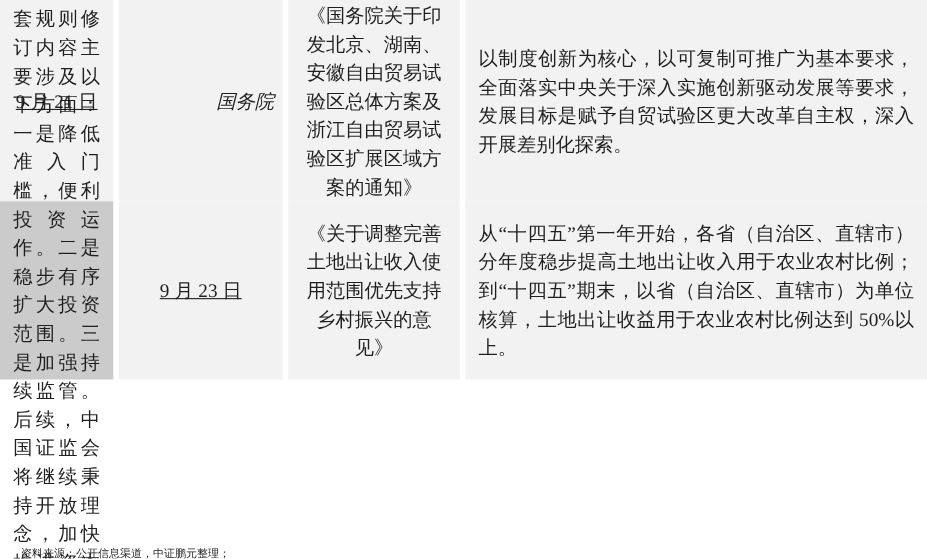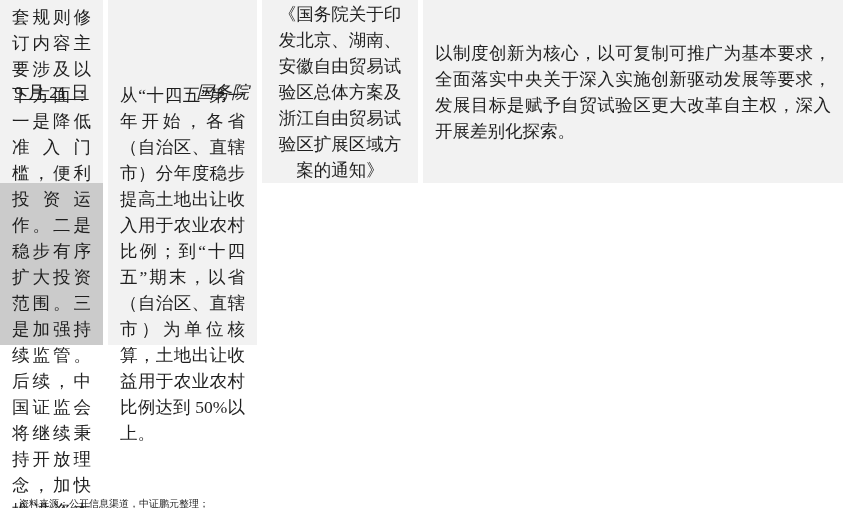--- a/index.html
+++ b/index.html
@@ -63,20 +63,26 @@
       <span class="txt">《国务院关于印发北京、湖南、安徽自由贸易试验区总体方案及浙江自由贸易试验区扩展区域方案的通知》</span>
     </div>
     <div class="cell c-summary r-light">
       <span class="txt">以制度创新为核心，以可复制可推广为基本要求，全面落实中央关于深入实施创新驱动发展等要求，发展目标是赋予自贸试验区更大改革自主权，深入开展差别化探索。</span>
     </div>
 
     <div class="cell c-summary r-dark">
       <span class="txt">《QFII、QFII 办法》及配套规则修订内容主要涉及以下方面：一是降低准入门槛，便利投资运作。二是稳步有序扩大投资范围。三是加强持续监管。后续，中国证监会将继续秉持开放理念，加快推进资本市场高水平双向开放。</span>
     </div>
 
+    <div class="cell c-date r-light">
+      <span class="txt">9 月 23 日</span>
+    </div>
+    <div class="cell c-doc r-light">
+      <span class="txt">《关于调整完善土地出让收入使用范围优先支持乡村振兴的意见》</span>
+    </div>
     <div class="cell c-summary r-light">
       <span class="txt">从“十四五”第一年开始，各省（自治区、直辖市）分年度稳步提高土地出让收入用于农业农村比例；到“十四五”期末，以省（自治区、直辖市）为单位核算，土地出让收益用于农业农村比例达到 50%以上。</span>
     </div>
 
   </div>
 
   <div class="source-note">资料来源：公开信息渠道，中证鹏元整理；</div>
 
 </div>
 

